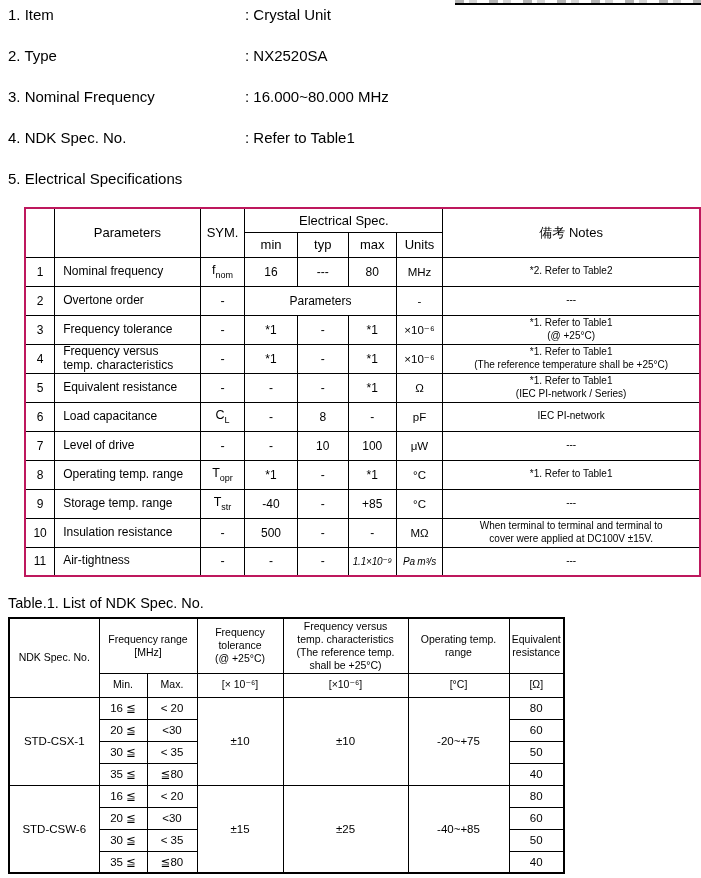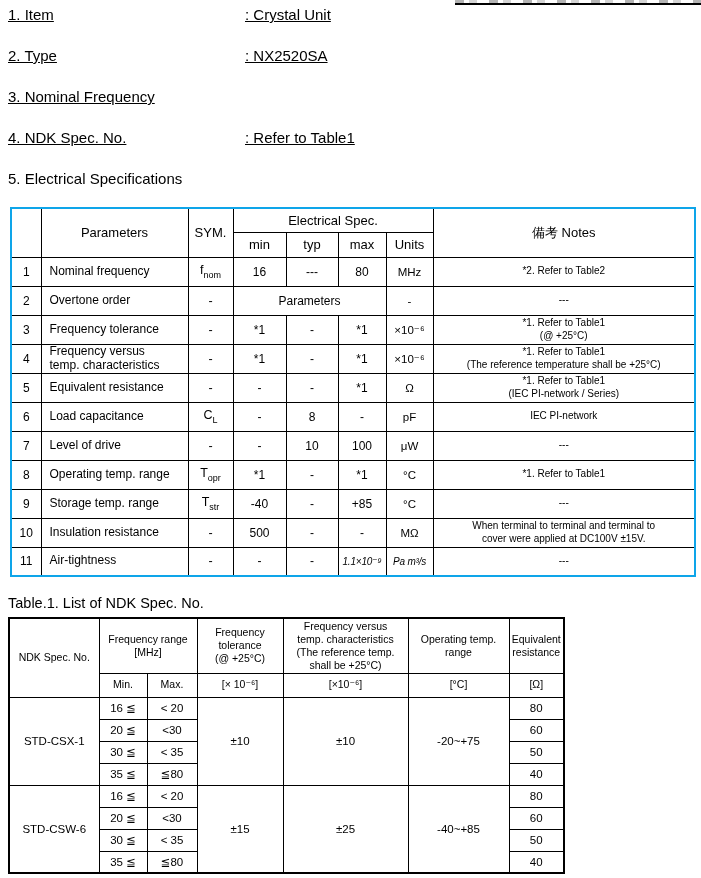--- a/index.html
+++ b/index.html
@@ -21,31 +21,31 @@
     position: absolute; top: 0; left: 0; right: 0; height: 3px;
     background: repeating-linear-gradient(90deg,
       rgba(120,120,120,.55) 0 9px, transparent 9px 14px,
       rgba(150,150,150,.4) 14px 22px, transparent 22px 34px);
   }
   .top-artifact .rule {
     position: absolute; top: 3px; left: 0; right: 0; height: 2px; background: #000;
   }
 
   
-  .spec-item { position: absolute; left: 8px; display: flex; font-size: 15px; line-height: 20px; text-decoration: underline; }
+  .spec-item { position: absolute; left: 8px; display: flex; font-size: 15px; line-height: 20px; }
   .spec-item .lbl { width: 237px; flex: 0 0 237px; }
   #item-1 { top: 5px; } #item-2 { top: 46px; } #item-3 { top: 87px; } #item-4 { top: 128px; }
   .section-heading { position: absolute; left: 8px; top: 169px; font-size: 15px; line-height: 20px; }
 
   
   table { border-collapse: collapse; table-layout: fixed; }
   td, th { border: 1px solid #000; padding: 0; text-align: center; vertical-align: middle; font-weight: normal; }
 
   
-  #elec-table { position: absolute; top: 207px; left: 10px; border: 2px solid #0ea5e9; }
+  #elec-table { position: absolute; top: 207px; left: 24px; border: 2px solid #be185d; }
   #elec-table tr.h1 { height: 24px; }
   #elec-table tr.h2 { height: 25px; }
   #elec-table tr.dr { height: 29px; }
   #elec-table th { font-size: 13px; }
   .num-cell   { font-size: 12px; }
   .param-cell { font-size: 12px; text-align: left; padding-left: 8px; white-space: pre-line; line-height: 1.15; }
   .sym-cell   { font-size: 12.5px; }
   .sym-cell sub { font-size: 9px; }
   .val-cell   { font-size: 12px; }
   .units-cell { font-size: 11.5px; }
@@ -73,20 +73,21 @@
 <div class="spec-item" id="item-1">
   <span class="lbl">1. Item</span>
   <span class="val">: Crystal Unit</span>
 </div>
 <div class="spec-item" id="item-2">
   <span class="lbl">2. Type</span>
   <span class="val">: NX2520SA</span>
 </div>
 <div class="spec-item" id="item-3">
   <span class="lbl">3. Nominal Frequency</span>
+  <span class="val">: 16.000~80.000 MHz</span>
 </div>
 <div class="spec-item" id="item-4">
   <span class="lbl">4. NDK Spec. No.</span>
   <span class="val">: Refer to Table1</span>
 </div>
 <div class="section-heading">5. Electrical Specifications</div>
 
 <table id="elec-table">
   <colgroup>
     <col style="width:30px">

